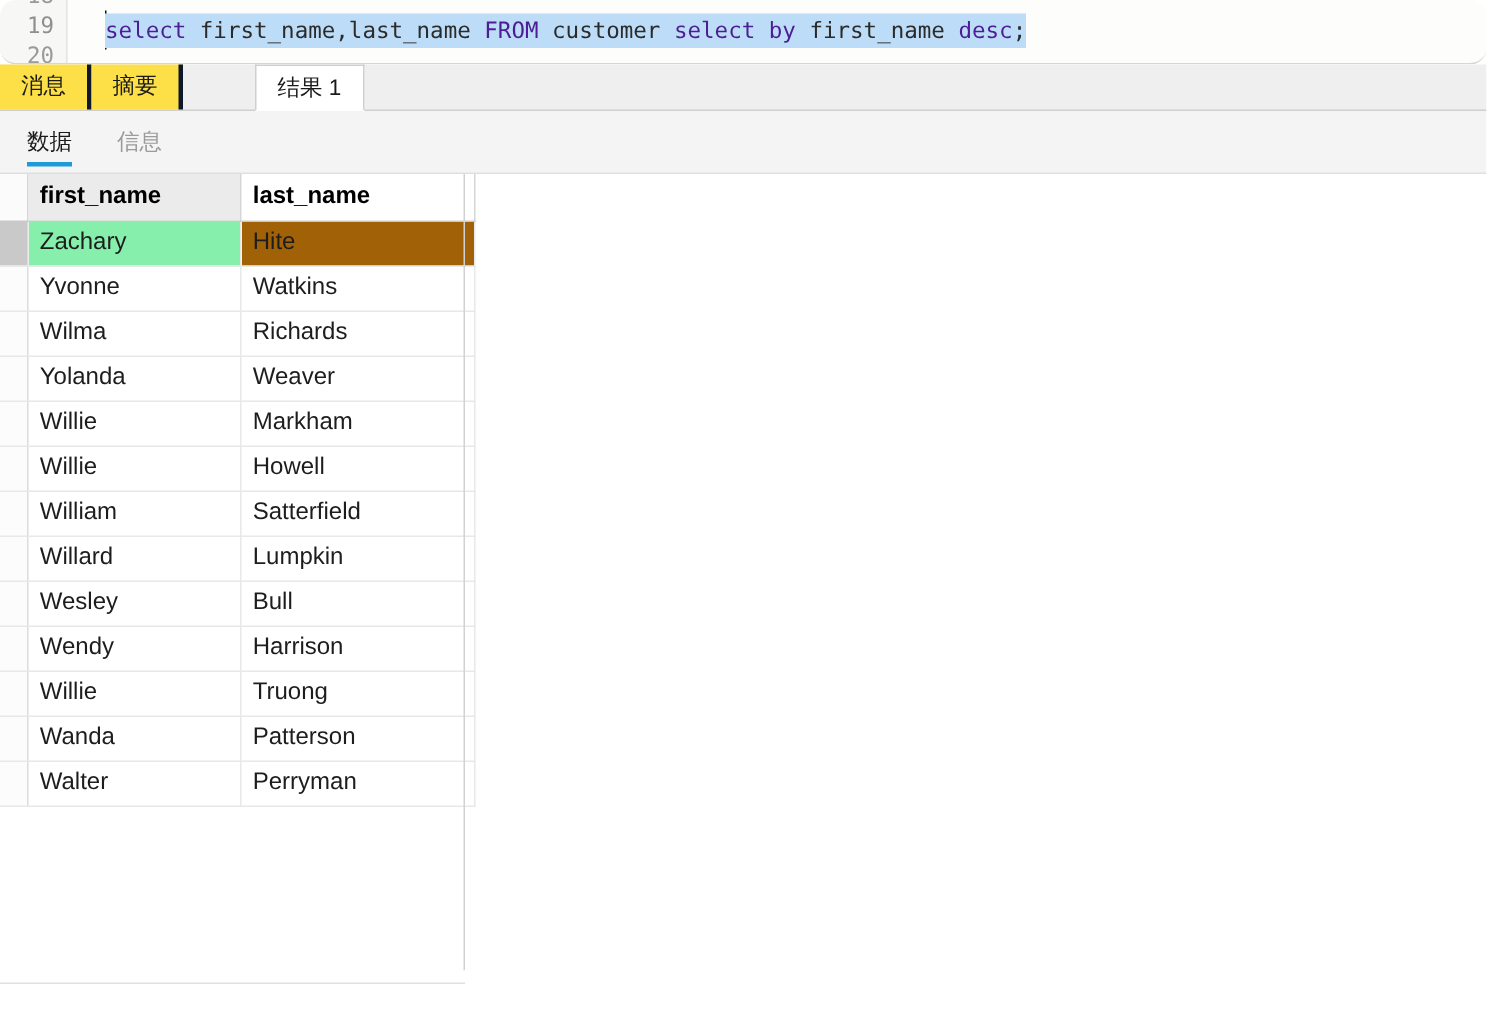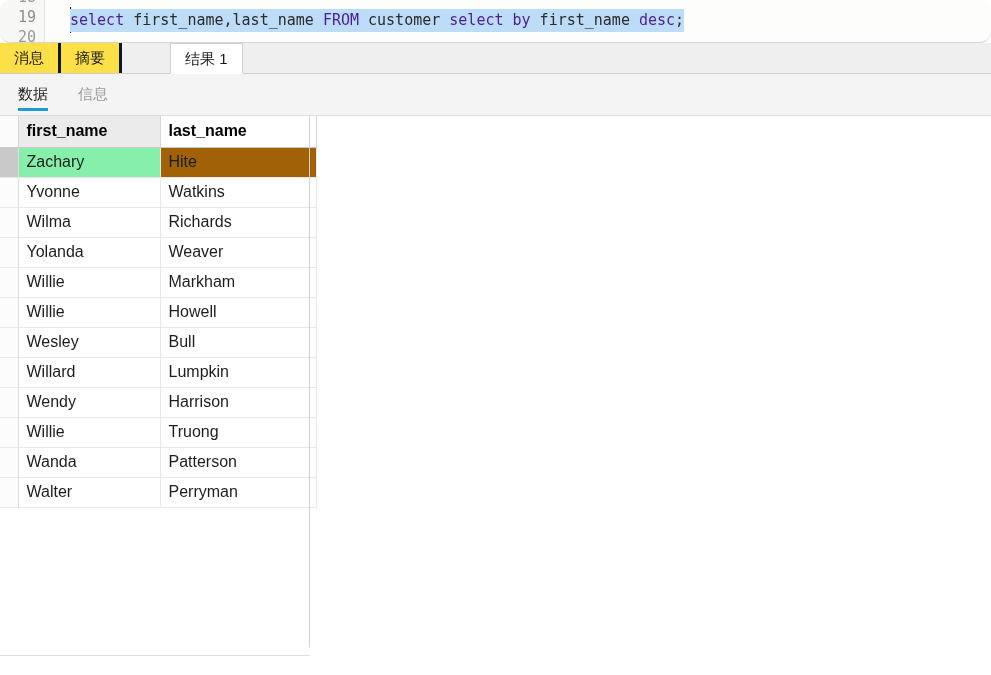--- a/index.html
+++ b/index.html
@@ -270,27 +270,32 @@
           <td class="col-first">Willie</td>
           <td class="col-last">Markham</td>
         </tr>
         <tr>
           <td class="gut col-gutter"></td>
           <td class="col-first">Willie</td>
           <td class="col-last">Howell</td>
         </tr>
         <tr>
           <td class="gut col-gutter"></td>
+          <td class="col-first">William</td>
+          <td class="col-last">Satterfield</td>
+        </tr>
+        <tr>
+          <td class="gut col-gutter"></td>
+          <td class="col-first">Willard</td>
+          <td class="col-last">Lumpkin</td>
+        </tr>
+        <tr>
+          <td class="gut col-gutter"></td>
           <td class="col-first">Wesley</td>
           <td class="col-last">Bull</td>
-        </tr>
-        <tr>
-          <td class="gut col-gutter"></td>
-          <td class="col-first">Willard</td>
-          <td class="col-last">Lumpkin</td>
         </tr>
         <tr>
           <td class="gut col-gutter"></td>
           <td class="col-first">Wendy</td>
           <td class="col-last">Harrison</td>
         </tr>
         <tr>
           <td class="gut col-gutter"></td>
           <td class="col-first">Willie</td>
           <td class="col-last">Truong</td>

